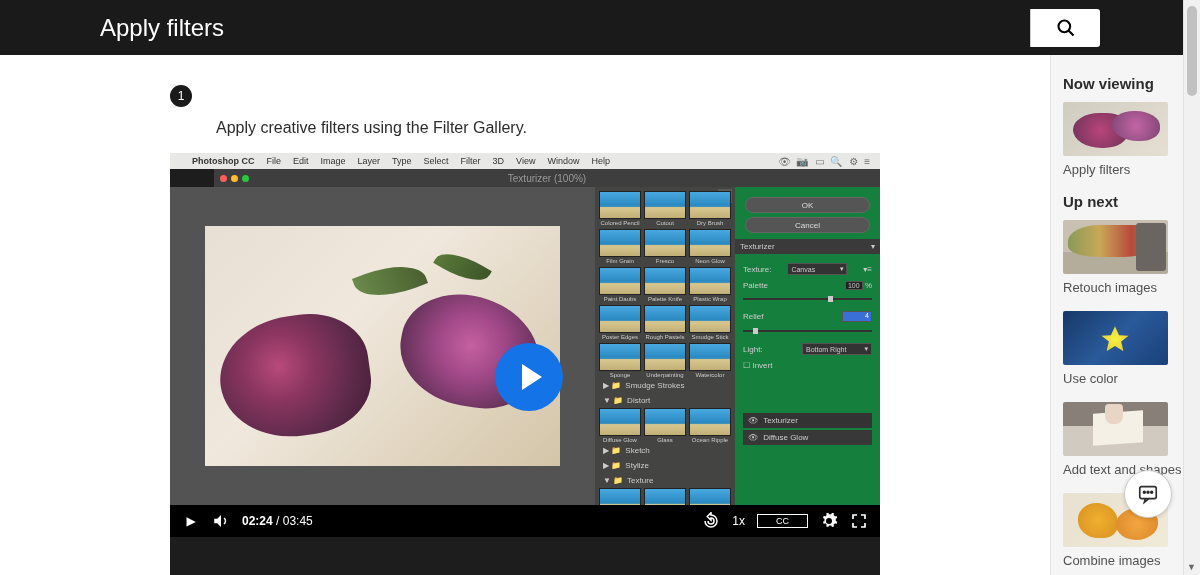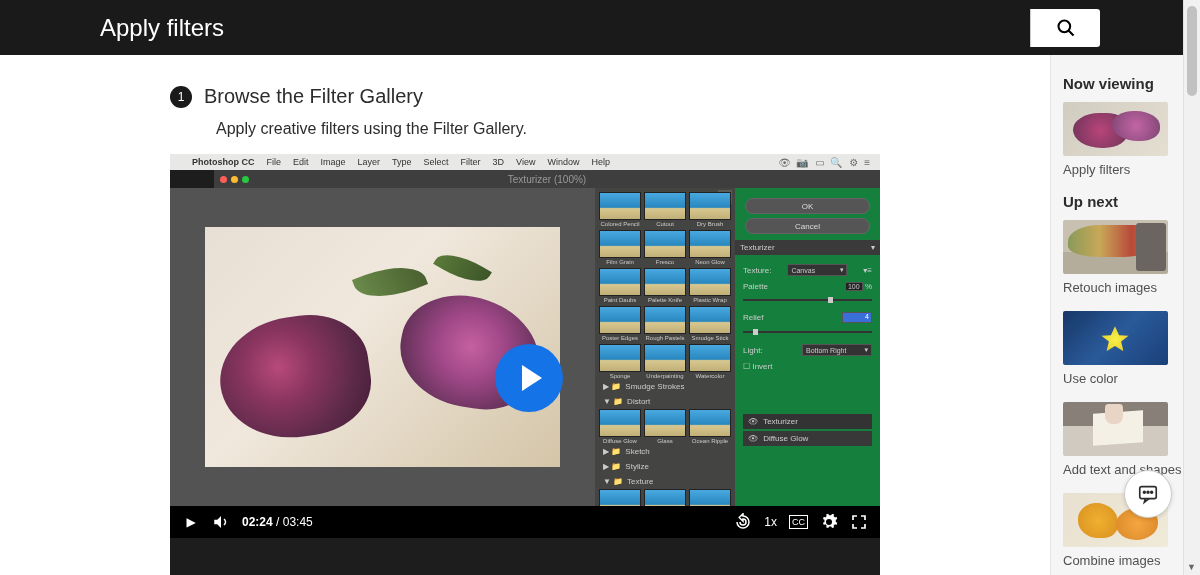--- a/index.html
+++ b/index.html
@@ -119,21 +119,20 @@
         </svg>
     </button>
   </div>
 </div>
 
 <div class="layout">
 <div class="main">
 
 <div class="step-head">
   <div class="step-num">1</div>
-  <div class="step-title">Browse the Filter Gallery</div>
 </div>
 <div class="step-sub">Apply creative filters using the Filter Gallery.</div>
 
 <div class="video">
   <div class="menu-row">
     <span></span>
     <b>Photoshop CC</b>
     <span>File</span>
     <span>Edit</span>
     <span>Image</span>
@@ -315,21 +314,21 @@
             </svg>
           </span>
     <span><b>02:24</b> / <span>03:45</span></span>
     <div class="vid-right">
       <span class="ico">
               <svg width="18" height="18" viewBox="0 0 24 24" stroke="#fff" stroke-width="2" fill="none">
                 <path d="M4 12a8 8 0 108-8V1L7 6l5 5V8a4 4 0 11-4 4"></path>
               </svg>
             </span>
       <span>1x</span>
-      <span class="ico" style="border:1.5px solid #fff;font-size:9px;padding:1px 2px;width:auto;height:auto">CC</span>
+      <span class="ico" style="border:1.5px solid #fff;font-size:9px;padding:1px 18px;width:auto;height:auto">CC</span>
       <span class="ico">
               <svg width="18" height="18" viewBox="0 0 24 24" fill="#fff">
                 <path d="M12 8a4 4 0 100 8 4 4 0 000-8zm9 4l2 1-1 3-2-1a8 8 0 01-2 2l1 2-3 1-1-2a8 8 0 01-3 0l-1 2-3-1 1-2a8 8 0 01-2-2l-2 1-1-3 2-1a8 8 0 010-3l-2-1 1-3 2 1a8 8 0 012-2l-1-2 3-1 1 2a8 8 0 013 0l1-2 3 1-1 2a8 8 0 012 2l2-1 1 3-2 1a8 8 0 010 3z"></path>
               </svg>
             </span>
       <span class="ico">
               <svg width="16" height="16" viewBox="0 0 24 24" stroke="#fff" stroke-width="2.5" fill="none">
                 <path d="M3 9V3h6M21 9V3h-6M3 15v6h6M21 15v6h-6"></path>
               </svg>
             </span>

